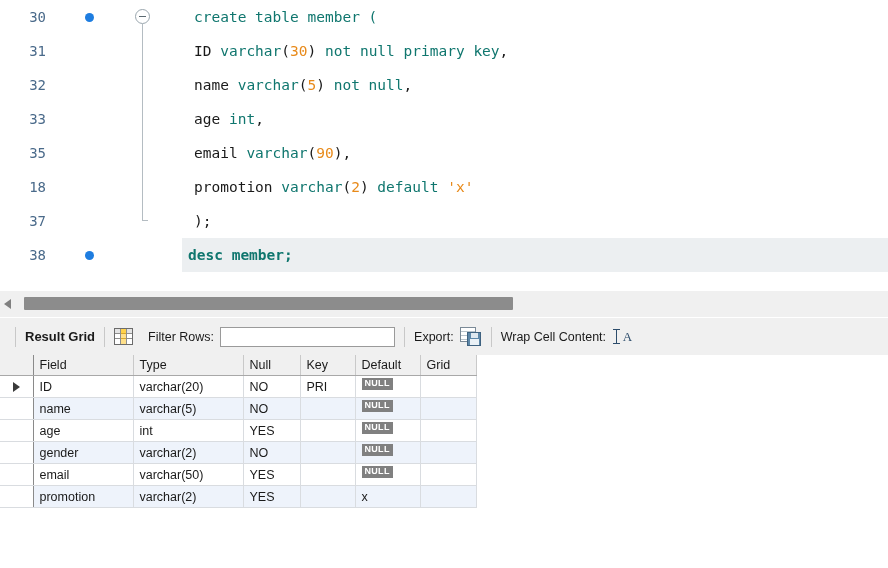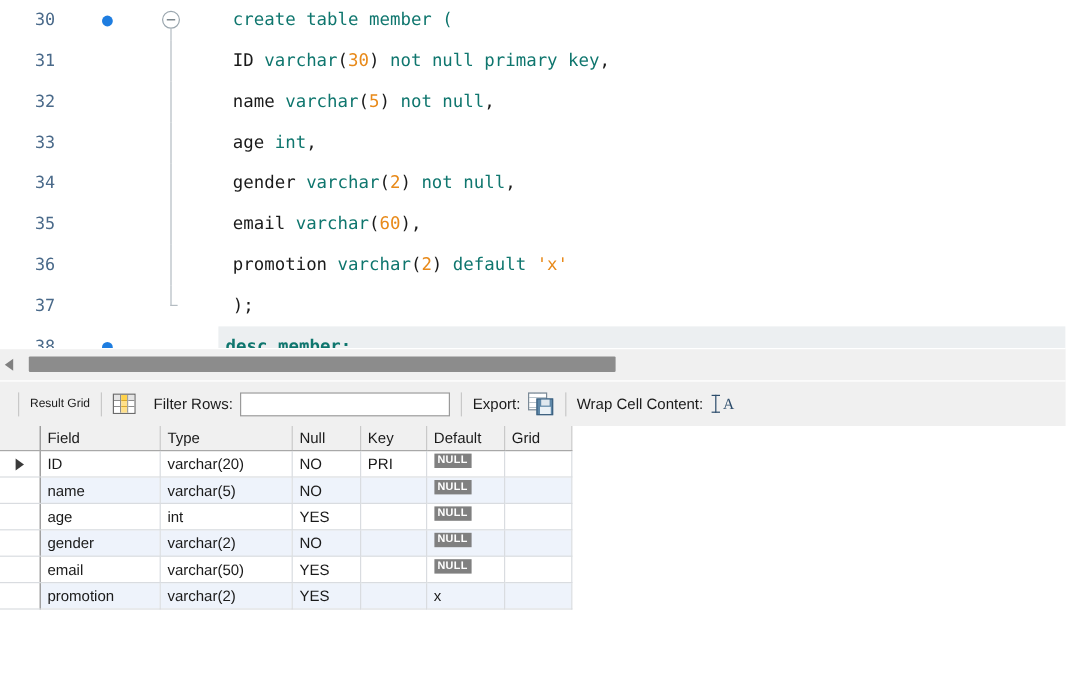--- a/index.html
+++ b/index.html
@@ -186,22 +186,22 @@
     background: #c8c8c8;
     margin: 0 9px;
     flex: 0 0 auto;
   }
   .tb-label {
     font-size: 12.5px;
     color: #1a1a1a;
     white-space: nowrap;
   }
   .tb-label.bold {
-    font-weight: normal;
-    font-size: 10px;
+    font-weight: bold;
+    font-size: 13px;
   }
   .grid-icon {
     width: 19px;
     height: 17px;
     border: 1px solid #6b6b6b;
     background: #f7f7f7;
     display: flex;
     flex: 0 0 auto;
     box-sizing: border-box;
     overflow: hidden;
@@ -419,37 +419,29 @@
       </div>
       <div class="code-line">
         <span class="ln">33</span>
         <span class="bp"></span>
         <span class="fold">
           <span class="fold-line"></span>
         </span>
         <span class="code-text"><span class="pln">age </span><span class="kw">int</span><span class="punc">,</span></span>
       </div>
       <div class="code-line">
-        <span class="ln">34</span>
-        <span class="bp"></span>
-        <span class="fold">
-          <span class="fold-line"></span>
-        </span>
-        <span class="code-text"><span class="pln">gender </span><span class="kw">varchar</span><span class="punc">(</span><span class="num">2</span><span class="punc">) </span><span class="kw">not null</span><span class="punc">,</span></span>
-      </div>
-      <div class="code-line">
         <span class="ln">35</span>
         <span class="bp"></span>
         <span class="fold">
           <span class="fold-line"></span>
         </span>
-        <span class="code-text"><span class="pln">email </span><span class="kw">varchar</span><span class="punc">(</span><span class="num">60</span><span class="punc">)</span><span class="punc">,</span></span>
-      </div>
-      <div class="code-line">
-        <span class="ln">36</span>
+        <span class="code-text"><span class="pln">email </span><span class="kw">varchar</span><span class="punc">(</span><span class="num">90</span><span class="punc">)</span><span class="punc">,</span></span>
+      </div>
+      <div class="code-line">
+        <span class="ln">18</span>
         <span class="bp"></span>
         <span class="fold">
           <span class="fold-line"></span>
         </span>
         <span class="code-text"><span class="pln">promotion </span><span class="kw">varchar</span><span class="punc">(</span><span class="num">2</span><span class="punc">) </span><span class="kw">default</span><span class="pln"> </span><span class="str">'x'</span></span>
       </div>
       <div class="code-line">
         <span class="ln">37</span>
         <span class="bp"></span>
         <span class="fold">

